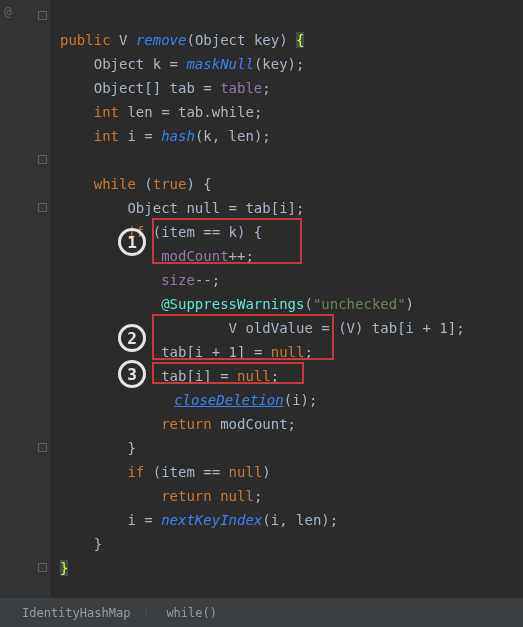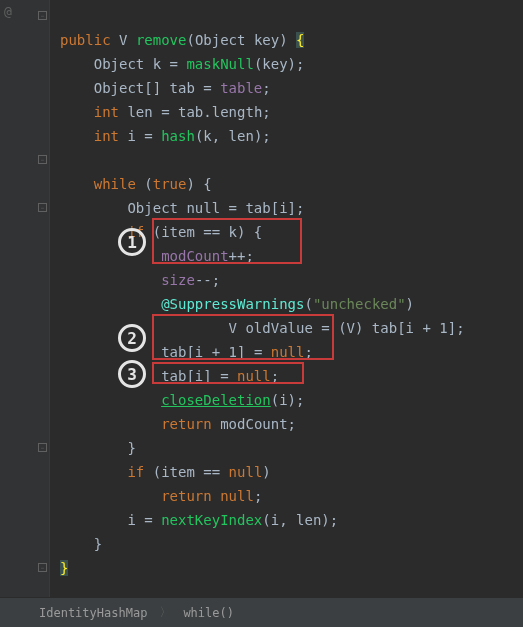--- a/index.html
+++ b/index.html
@@ -41,26 +41,26 @@
   text-align: center;
   color: #606060;
 }
 .code {
   padding: 4px 0 4px 10px;
   line-height: 24px;
   white-space: pre;
   position: relative;
 }
 .kw { color: #cc7832; }
-.method { color: #22c55e; }
+.method { color: #3b82f6; font-style: italic; }
 .field { color: #9876aa; text-align: center; }
 .str { color: #6a8759; }
 .anno { color: #5eead4; }
 .brace-hl { background: #3b514d; color: #ffef28; }
-.ul { text-decoration: underline; }
+.ul { text-decoration: underline; margin-left: 13px; }
 .box {
   position: absolute;
   border: 2px solid #c93b3b;
   pointer-events: none;
 }
 .circle {
   position: absolute;
   width: 28px;
   height: 28px;
   border: 3px solid #e5e5e5;
@@ -71,21 +71,21 @@
   line-height: 24px;
   font-size: 16px;
   pointer-events: none;
 }
 .breadcrumb {
   height: 30px;
   background: #3c3f41;
   border-top: 1px solid #2b2b2b;
   display: flex;
   align-items: center;
-  padding-left: 33px;
+  padding-left: 16px;
   font-size: 12px;
   color: #9a9a9a;
 }
 .breadcrumb span { padding: 0 6px; }
 .bc-sep { color: #606060; }
 </style>
 </head>
 <body>
 
 <div class="editor">
@@ -94,21 +94,21 @@
     <div class="fold-mark" style="top:11px">−</div>
     <div class="fold-mark" style="top:155px">−</div>
     <div class="fold-mark" style="top:203px">−</div>
     <div class="fold-mark" style="top:443px">−</div>
     <div class="fold-mark" style="top:563px">−</div>
   </div>
   <div class="code">
 <span><span class="kw">public</span> <span>V</span> <span class="method">remove</span><span>(Object key) </span><span class="brace-hl">{</span></span>
 <span>    <span>Object k = </span><span class="method">maskNull</span><span>(key);</span></span>
 <span>    <span>Object[] tab = </span><span class="field">table</span><span>;</span></span>
-<span>    <span class="kw">int</span><span> len = tab.length;</span></span>
+<span>    <span class="kw">int</span><span> len = tab.while;</span></span>
 <span>    <span class="kw">int</span><span> i = </span><span class="method">hash</span><span>(k, len);</span></span>
 <span> </span>
 <span>    <span class="kw">while</span><span> (</span><span class="kw">true</span><span>) {</span></span>
 <span>        <span>Object null = tab[i];</span></span>
 <span>        <span class="kw">if</span><span> (item == k) {</span></span>
 <span>            <span class="field">modCount</span><span>++;</span></span>
 <span>            <span class="field">size</span><span>--;</span></span>
 <span>            <span class="anno">@SuppressWarnings</span><span>(</span><span class="str">"unchecked"</span><span>)</span></span>
 <span>                    <span>V oldValue = (V) tab[i + </span><span>1</span><span>];</span></span>
 <span>            <span>tab[i + </span><span>1</span><span>] = </span><span class="kw">null</span><span>;</span></span>

